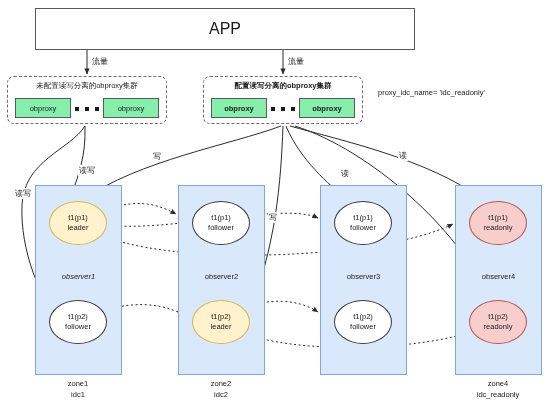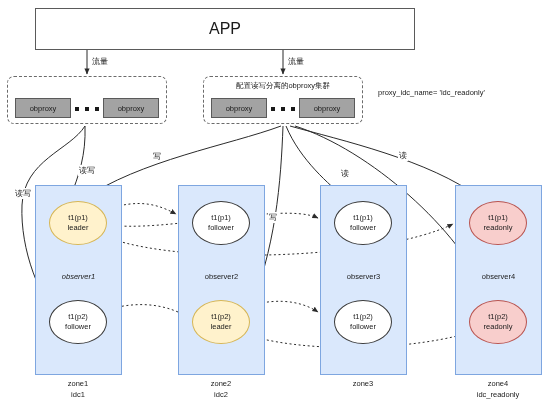--- a/index.html
+++ b/index.html
@@ -13,21 +13,21 @@
            display:flex;align-items:center;justify-content:center;
            font-size:16px;color:#1a1a1a;}
 
   .flow-label{position:absolute;font-size:8px;color:#1a1a1a;white-space:nowrap;}
 
   .proxy-cluster{position:absolute;border:1px dashed #6b6b6b;border-radius:7px;
                  background:#ffffff;box-sizing:border-box;}
   .pc-title{position:absolute;left:0;right:0;top:4px;text-align:center;
             font-size:7.5px;color:#1a1a1a;white-space:nowrap;}
   .pc-node{position:absolute;top:21px;width:56px;height:20px;border:1px solid #5a5a5a;
-           background:#a3a3a3;box-sizing:border-box;display:flex;align-items:center;
+           background:#86efac;box-sizing:border-box;display:flex;align-items:center;
            justify-content:center;font-size:7.5px;color:#1a1a1a;}
   .pc-node.left{left:7px;}
   .pc-node.right{right:7px;}
   .pc-dots{position:absolute;top:28px;left:0;right:0;text-align:center;
            font-size:9px;letter-spacing:3px;color:#1a1a1a;line-height:6px;}
   .pc-dots span{display:inline-block;width:4px;height:4px;background:#1a1a1a;
                 margin:0 3px;vertical-align:middle;}
 
   .proxy-note{position:absolute;font-size:7.5px;color:#1a1a1a;white-space:nowrap;}
 
@@ -92,28 +92,29 @@
   </svg>
 
   <div class="app-box">
     <span>APP</span>
   </div>
 
   <div class="flow-label" style="left:92px;top:56px;">流量</div>
   <div class="flow-label" style="left:288px;top:56px;">流量</div>
 
   <div class="proxy-cluster" style="left:7px;top:76px;width:160px;height:48px;">
+    <div class="pc-title">未配置读写分离的obproxy集群</div>
     <div class="pc-node left">obproxy</div>
     <div class="pc-dots">
       <span></span><span></span><span></span>
     </div>
     <div class="pc-node right">obproxy</div>
   </div>
 
-  <div class="proxy-cluster" style="left:203px;top:76px;width:160px;height:48px;">
+  <div class="proxy-cluster" style="left:203px;top:76px;width:160px;height:48px;font-weight:bold;">
     <div class="pc-title">配置读写分离的obproxy集群</div>
     <div class="pc-node left">obproxy</div>
     <div class="pc-dots">
       <span></span><span></span><span></span>
     </div>
     <div class="pc-node right">obproxy</div>
   </div>
 
   <div class="proxy-note" style="left:378px;top:88px;">proxy_idc_name= 'idc_readonly'</div>
 
@@ -129,21 +130,20 @@
 
   <div class="zone-caption" style="left:23px;top:378px;">
     <div>zone1</div>
     <div>idc1</div>
   </div>
   <div class="zone-caption" style="left:166px;top:378px;">
     <div>zone2</div>
     <div>idc2</div>
   </div>
   <div class="zone-caption" style="left:308px;top:378px;">
-    <div>zone3</div>
   </div>
   <div class="zone-caption" style="left:443px;top:378px;">
     <div>zone4</div>
     <div>idc_readonly</div>
   </div>
 
   <div class="node leader" style="left:49px;top:201px;">
     <div>t1(p1)</div>
     <div>leader</div>
   </div>

